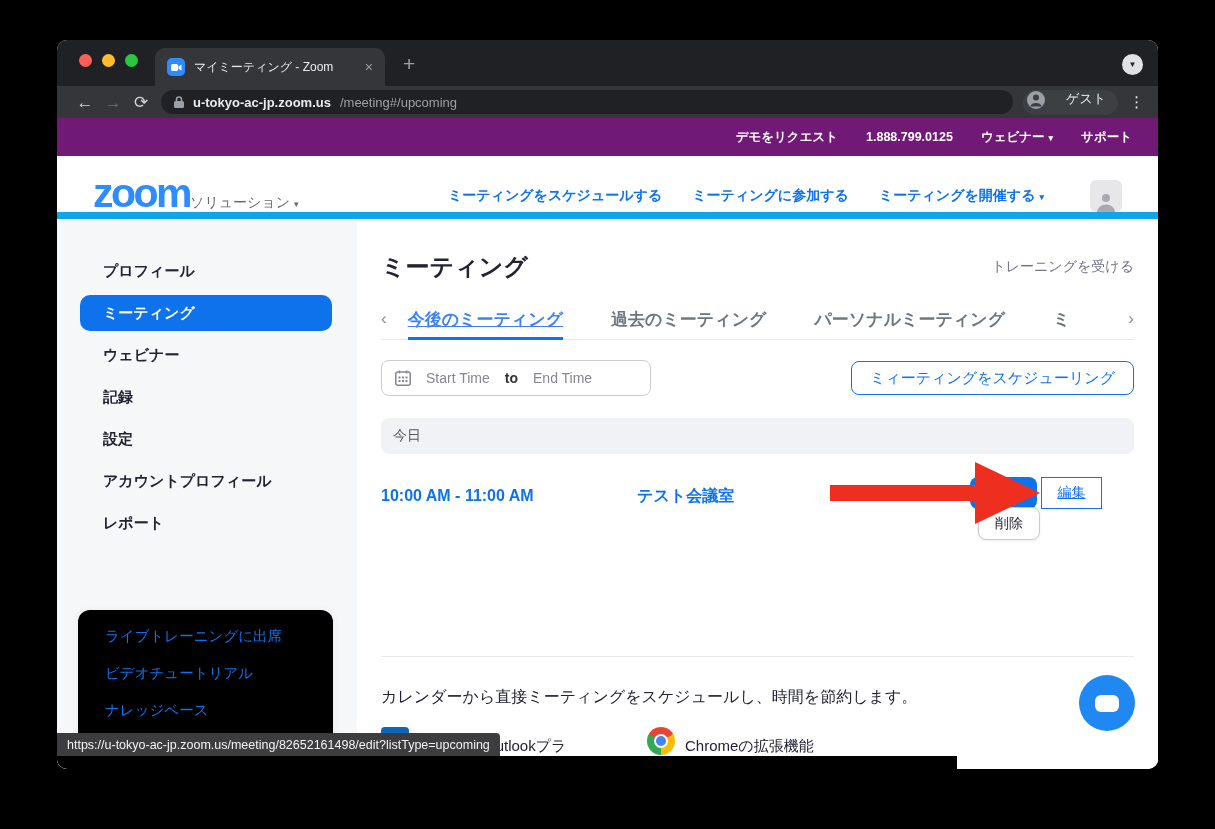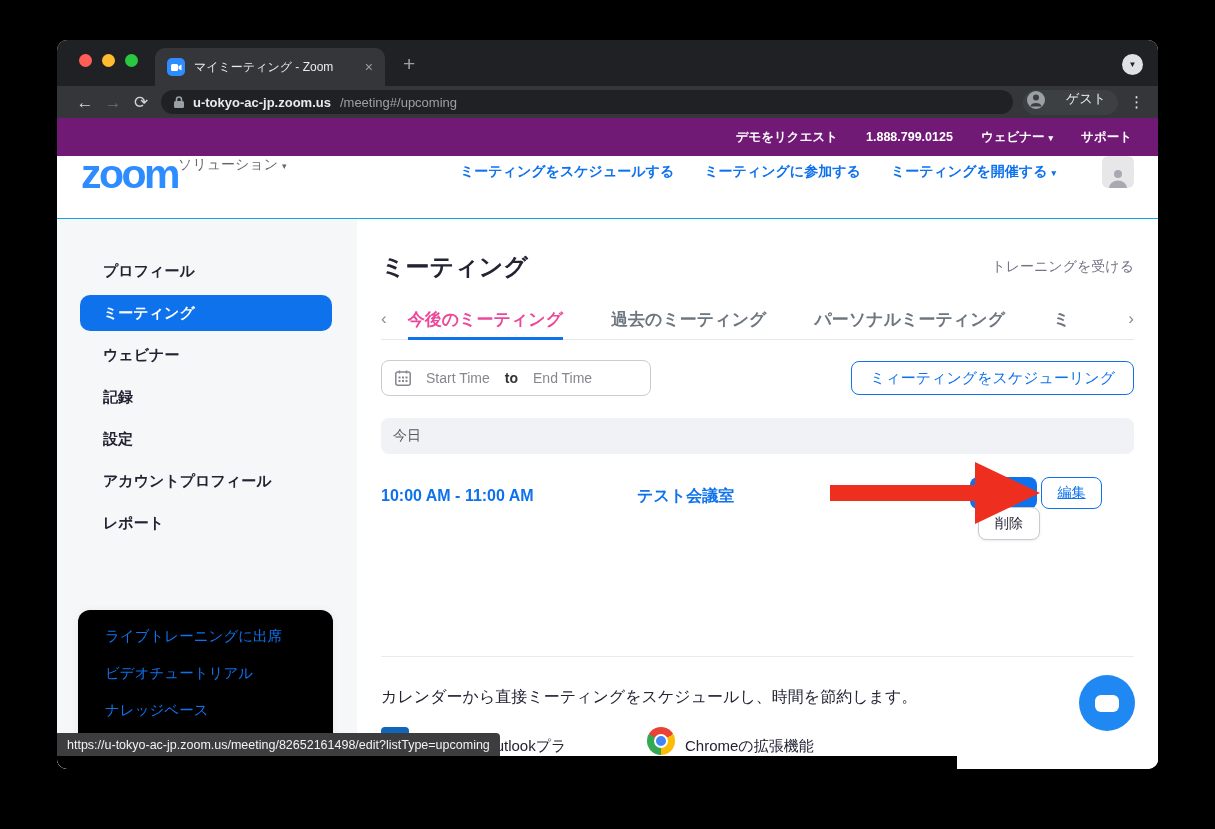--- a/index.html
+++ b/index.html
@@ -34,21 +34,21 @@
   .guestpill span { color:#e8eaed; font-size:13px; }
   .kebab { color:#e8eaed; font-size:15px; margin-left:11px; letter-spacing:0; }
 
   
   .ztopbar { height:38px; background:#701a75; display:flex; align-items:center; justify-content:flex-end;
              gap:28px; padding-right:26px; }
   .ztop-item { color:#fff; font-size:12.5px; font-weight:bold; white-space:nowrap; }
   .caret { font-size:9px; margin-left:4px; }
 
   
-  .zheader { height:63px; background:#fff; border-bottom:1px solid #0ea5e9; display:flex; align-items:flex-start; padding:0 24px; }
+  .zheader { height:63px; background:#fff; border-bottom:7px solid #0ea5e9; display:flex; align-items:flex-end; padding:0 36px; }
   .logo { font-size:41px; font-weight:bold; color:#2D8CFF; letter-spacing:-2.5px; line-height:0.9; }
   .solutions { color:#66666e; font-size:14px; }
   .hlinks { margin-left:auto; display:flex; align-items:center; gap:30px; }
   .hlink { color:#0E72ED; font-size:14px; font-weight:bold; white-space:nowrap; }
   .avatar { width:32px; height:32px; border-radius:6px; background:#e7e7ea; margin-left:16px;
             display:flex; align-items:flex-end; justify-content:center; overflow:hidden; }
 
   
   .content { display:flex; height:550px; background:#fff; }
   .sidebar { width:300px; background:#f6f7f9; padding-top:31px; position:relative; flex:none; }
@@ -64,21 +64,21 @@
   .main { flex:1; padding:0 24px; min-width:0; }
   .title-row { margin-top:32px; display:flex; align-items:center; }
   .page-title { font-size:24px; font-weight:bold; color:#232333; }
   .training { margin-left:auto; font-size:14px; color:#747487; }
 
   .tabs-row { margin-top:16px; height:41px; display:flex; align-items:center; border-bottom:1px solid #e6e6ef; }
   .tchev { color:#8a8a98; font-size:17px; }
   .tchev.l { margin-right:21px; } .tchev.r { margin-left:auto; }
   .mtab { font-size:17px; font-weight:bold; color:#6e7680; margin-right:48px; height:41px;
           display:flex; align-items:center; white-space:nowrap; }
-  .mtab.active { color:#ec4899; border-bottom:3px solid #0E72ED; padding-top:3px; }
+  .mtab.active { color:#3b82f6; border-bottom:3px solid #0E72ED; padding-top:3px;text-decoration:underline; }
   .mtab.cut { margin-right:10px; }
 
   .filter-row { margin-top:20px; display:flex; align-items:center; }
   .daterange { width:270px; height:36px; border:1px solid #cbcbd1; border-radius:8px;
                display:flex; align-items:center; padding:0 13px; gap:15px; }
   .ph { color:#86868f; font-size:14px; }
   .to { color:#333; font-size:14px; font-weight:600; }
   .sched-btn { margin-left:auto; height:34px; border:1.5px solid #0E72ED; border-radius:8px; background:#fff;
                color:#0E72ED; font-size:15px; padding:0 18px; display:flex; align-items:center; white-space:nowrap; }
 
@@ -101,21 +101,21 @@
   .outlook-ic i { width:14px; height:14px; border:3px solid #fff; border-radius:50%; display:block; }
   .chrome-ic { width:28px; height:28px; border-radius:50%; flex:none; position:relative;
                background:conic-gradient(from -60deg, #ea4335 0 120deg, #fbbc05 120deg 240deg, #34a853 240deg 360deg); }
   .chrome-ic i { position:absolute; left:7px; top:7px; width:14px; height:14px; border-radius:50%;
                  background:#4285f4; border:2.5px solid #fff; }
 
   
   .start-btn { position:absolute; left:913px; top:437px; width:67px; height:32px;
                background:#0E72ED; border-radius:8px; z-index:1; border:none; }
   .edit-btn { position:absolute; left:984px; top:437px; width:61px; height:32px; background:#fff;
-              border:1px solid #0E72ED; border-radius:8px; color:#0E72ED; font-size:14px;
+              border:1px solid #0E72ED; border-radius:0; color:#0E72ED; font-size:14px;
               display:flex; align-items:center; justify-content:center; text-decoration:underline; z-index:1; }
   .delete-btn { position:absolute; left:921px; top:467px; width:62px; height:33px; background:#fff;
                 border:1px solid #c9c9d1; border-radius:8px; color:#232333; font-size:14px;
                 display:flex; align-items:center; justify-content:center; z-index:2; box-shadow:0 1px 3px rgba(0,0,0,0.08); }
   .arrow-svg { position:absolute; left:770px; top:418px; z-index:3; }
   .status-tip { position:absolute; left:0; top:693px; height:23px; background:#3d3d40; color:#f2f2f2;
                 font-size:12.5px; display:flex; align-items:center; padding:0 10px; white-space:nowrap;
                 border-radius:0 4px 0 0; z-index:5; }
   .black-strip { position:absolute; left:0; top:716px; width:900px; height:13px; background:#000; z-index:4; }
   .chat-fab { position:absolute; left:1022px; top:635px; width:56px; height:56px; border-radius:50%;

